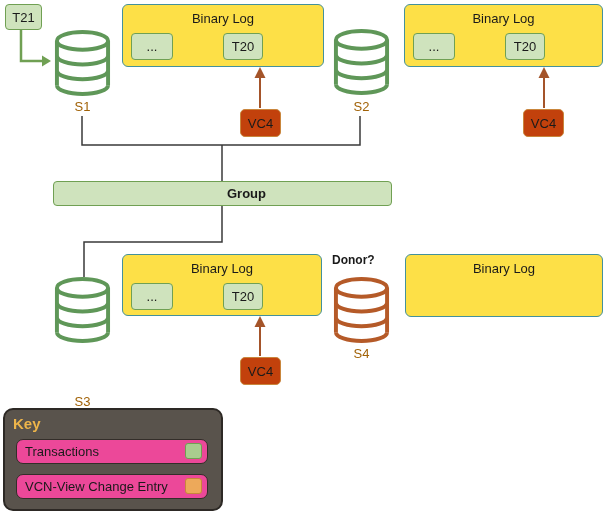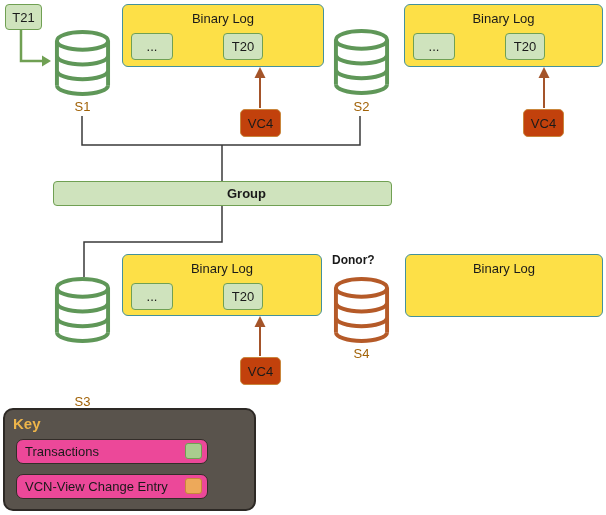--- a/index.html
+++ b/index.html
@@ -211,21 +211,21 @@
     <path d="M4,26 A26,9 0 0 0 56,26" fill="none" stroke="#b55a28" stroke-width="4"></path>
     <path d="M4,11 V56 M56,11 V56" fill="none" stroke="#b55a28" stroke-width="4"></path>
     <ellipse cx="30" cy="11" rx="26" ry="9" fill="#ffffff" stroke="#b55a28" stroke-width="4"></ellipse>
   </svg>
   <div class="abs server-label" style="left:332px; top:346px; width:59px;">S4</div>
 
   <div class="abs vc-box" style="left:240px; top:357px;">
     <span>VC4</span>
   </div>
 
-  <div class="abs key-box" style="left:3px; top:408px; width:253px; height:103px;">
+  <div class="abs key-box" style="left:3px; top:408px; width:220px; height:103px;">
     <div class="key-title">Key</div>
     <div class="key-row" style="top:29px;">
       <div class="key-row-label">Transactions</div>
       <div class="key-swatch swatch-green"></div>
     </div>
     <div class="key-row" style="top:64px;">
       <div class="key-row-label">VCN-View Change Entry</div>
       <div class="key-swatch swatch-orange"></div>
     </div>
   </div>

